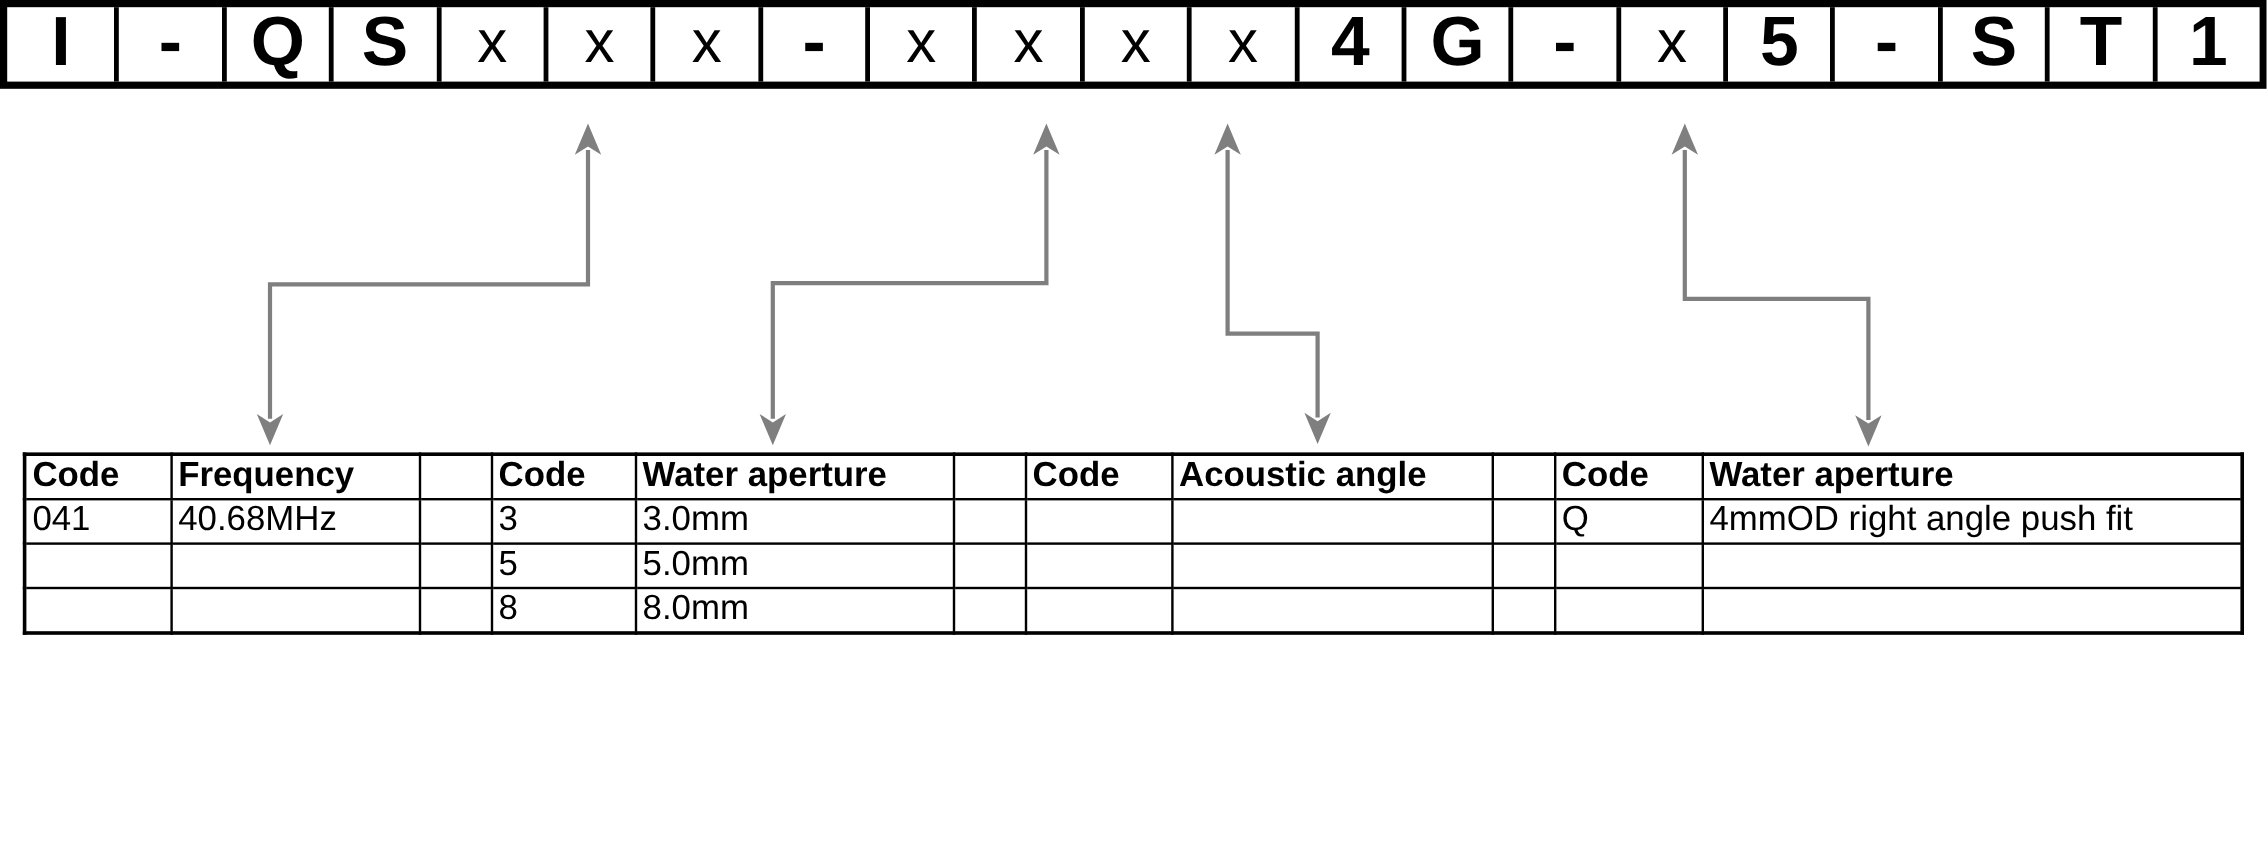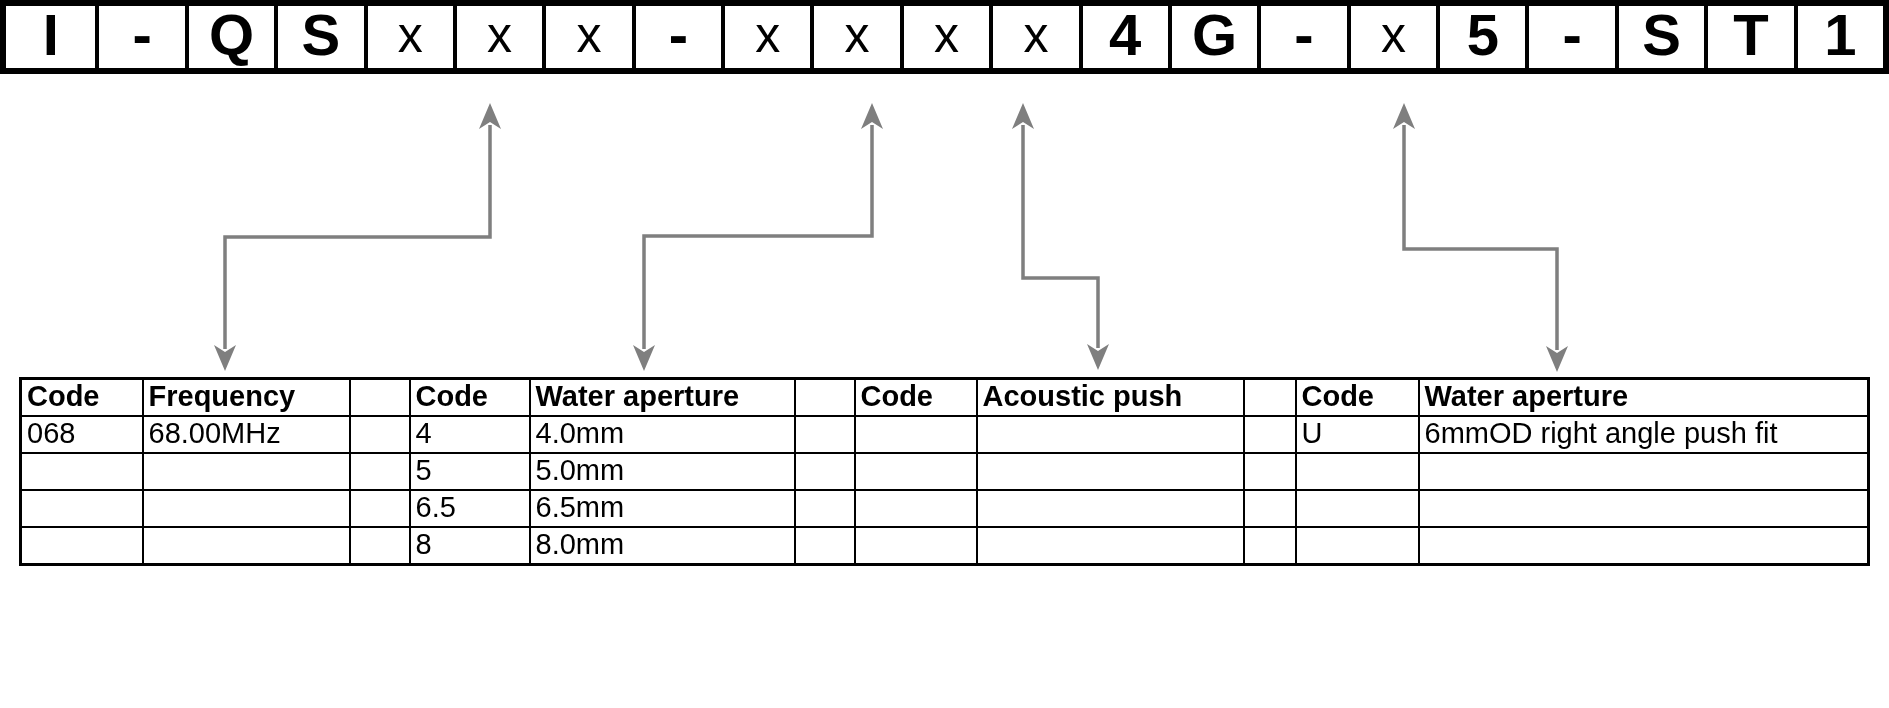--- a/index.html
+++ b/index.html
@@ -138,59 +138,46 @@
       </colgroup>
     <thead>
         <tr>
           <th>Code</th>
           <th>Frequency</th>
           <th></th>
           <th>Code</th>
           <th>Water aperture</th>
           <th></th>
           <th>Code</th>
-          <th>Acoustic push</th>
+          <th>Acoustic angle</th>
           <th></th>
           <th>Code</th>
           <th>Water aperture</th>
         </tr>
       </thead>
     <tbody>
         <tr>
-          <td>068</td>
-          <td>68.00MHz</td>
+          <td>041</td>
+          <td>40.68MHz</td>
           <td></td>
-          <td>4</td>
-          <td>4.0mm</td>
+          <td>3</td>
+          <td>3.0mm</td>
           <td></td>
           <td></td>
           <td></td>
           <td></td>
-          <td>U</td>
-          <td>6mmOD right angle push fit</td>
+          <td>Q</td>
+          <td>4mmOD right angle push fit</td>
         </tr>
         <tr>
           <td></td>
           <td></td>
           <td></td>
           <td>5</td>
           <td>5.0mm</td>
-          <td></td>
-          <td></td>
-          <td></td>
-          <td></td>
-          <td></td>
-          <td></td>
-        </tr>
-        <tr>
-          <td></td>
-          <td></td>
-          <td></td>
-          <td>6.5</td>
-          <td>6.5mm</td>
           <td></td>
           <td></td>
           <td></td>
           <td></td>
           <td></td>
           <td></td>
         </tr>
         <tr>
           <td></td>
           <td></td>

